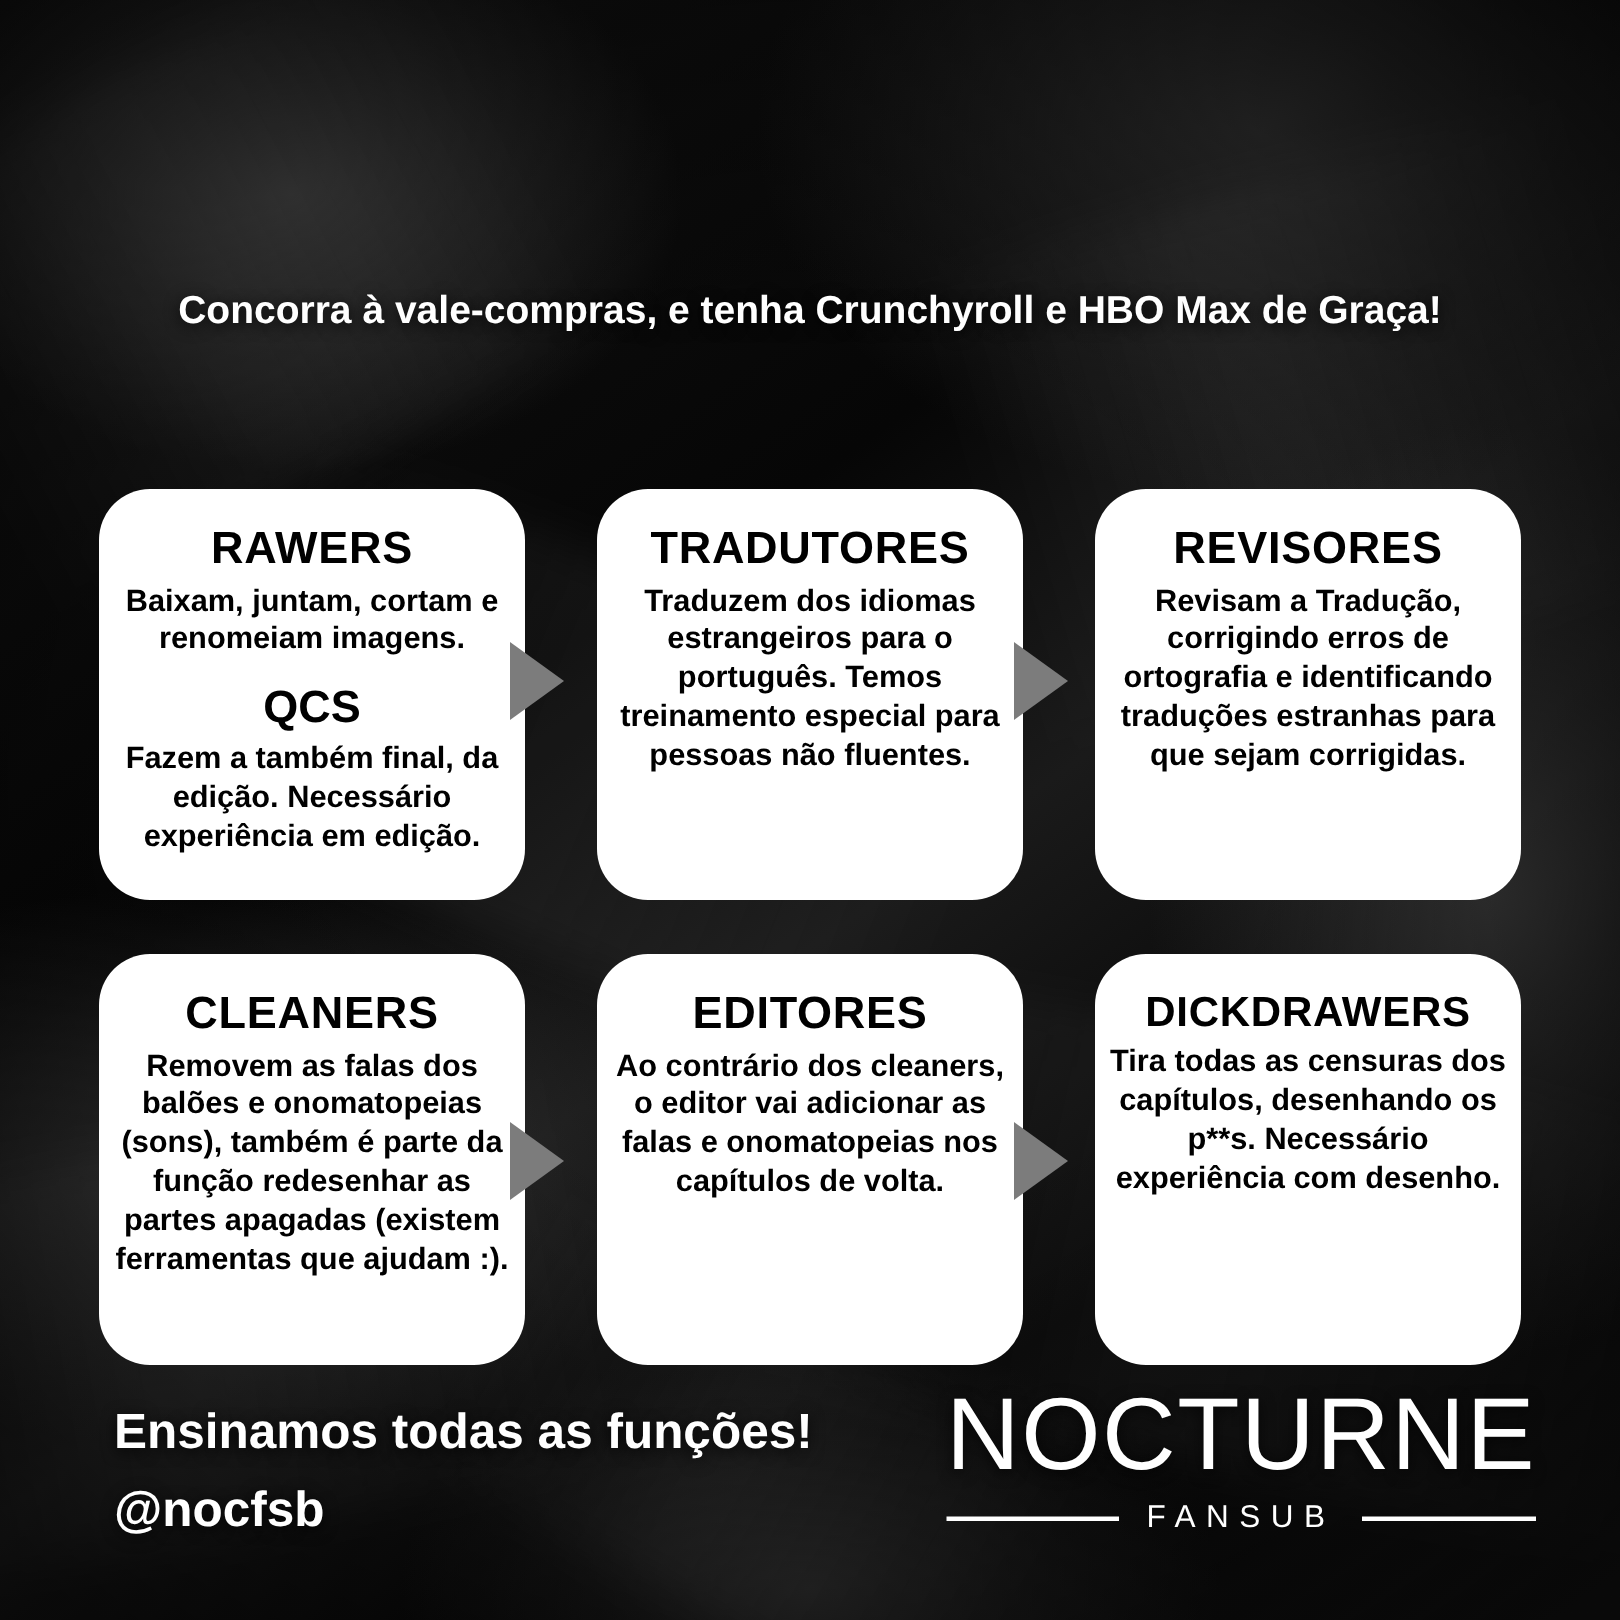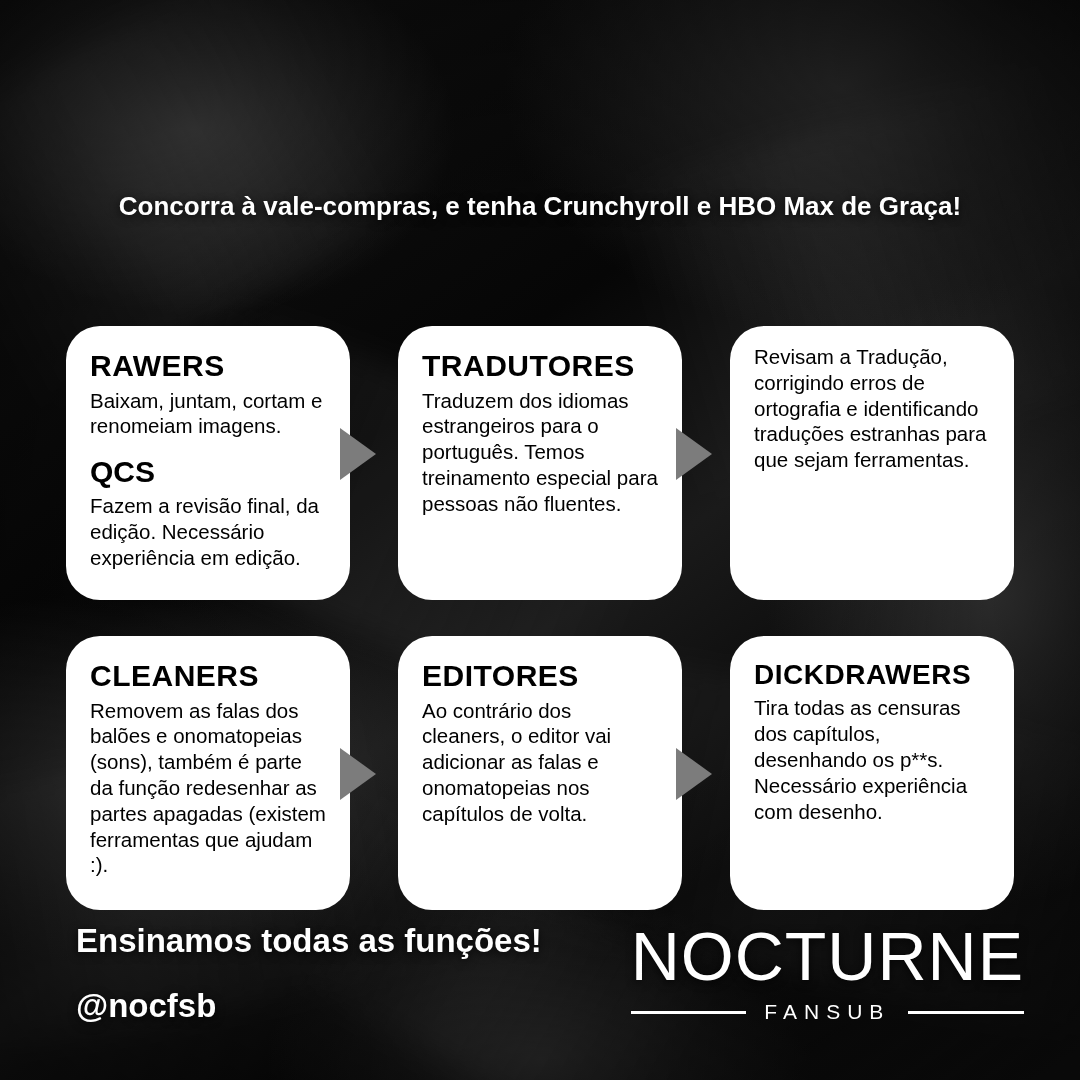--- a/index.html
+++ b/index.html
@@ -84,40 +84,40 @@
     width: 948px;
     display: grid;
     grid-template-columns: 284px 284px 284px;
     grid-template-rows: 274px 274px;
     column-gap: 48px;
     row-gap: 36px;
   }
   .card {
     background: #ffffff;
     border-radius: 34px;
-    padding: 18px 24px 14px;
+    padding: 18px 4px 14px;
     box-sizing: border-box;
-    text-align: left;
+    text-align: center;
     color: #000000;
     overflow: hidden;
   }
   .card h3 {
     margin: 6px 0 6px;
     font-size: 30px;
     font-weight: bold;
     letter-spacing: 0.5px;
     line-height: 1.05;
   }
   .card h3.small {
     font-size: 28px;
   }
   .card p {
     margin: 0;
     font-size: 20.5px;
-    font-weight: normal;
+    font-weight: bold;
     line-height: 1.26;
   }
   .card .sub-head {
     margin: 16px 0 4px;
     font-size: 30px;
     font-weight: bold;
   }
 
   .arrow {
     position: absolute;
@@ -141,21 +141,21 @@
   }
   .footer-left .line1 {
     font-size: 33px;
     font-weight: bold;
     line-height: 1.3;
   }
   .footer-left .line2 {
     font-size: 33px;
     font-weight: bold;
     line-height: 1.3;
-    margin-top: 22px;
+    margin-top: 9px;
   }
 
   .logo {
     position: absolute;
     right: 56px;
     bottom: 56px;
     text-align: center;
     color: #ffffff;
   }
   .logo .brand {
@@ -199,30 +199,31 @@
   <div class="content">
 
     <div class="subtitle">Concorra à vale-compras, e tenha Crunchyroll e HBO Max de Graça!</div>
 
     <div class="grid">
 
       <div class="card">
         <h3>RAWERS</h3>
         <p>Baixam, juntam, cortam e renomeiam imagens.</p>
         <div class="sub-head">QCS</div>
-        <p>Fazem a revisão final, da edição. Necessário experiência em edição.</p>
+        <p>Fazem a também final, da edição. Necessário experiência em edição.</p>
       </div>
 
       <div class="card">
         <h3>TRADUTORES</h3>
         <p>Traduzem dos idiomas estrangeiros para o português. Temos treinamento especial para pessoas não fluentes.</p>
       </div>
 
       <div class="card">
-        <p>Revisam a Tradução, corrigindo erros de ortografia e identificando traduções estranhas para que sejam ferramentas.</p>
+        <h3>REVISORES</h3>
+        <p>Revisam a Tradução, corrigindo erros de ortografia e identificando traduções estranhas para que sejam corrigidas.</p>
       </div>
 
       <div class="card">
         <h3>CLEANERS</h3>
         <p>Removem as falas dos balões e onomatopeias (sons), também é parte da função redesenhar as partes apagadas (existem ferramentas que ajudam :).</p>
       </div>
 
       <div class="card">
         <h3>EDITORES</h3>
         <p>Ao contrário dos cleaners, o editor vai adicionar as falas e onomatopeias nos capítulos de volta.</p>

